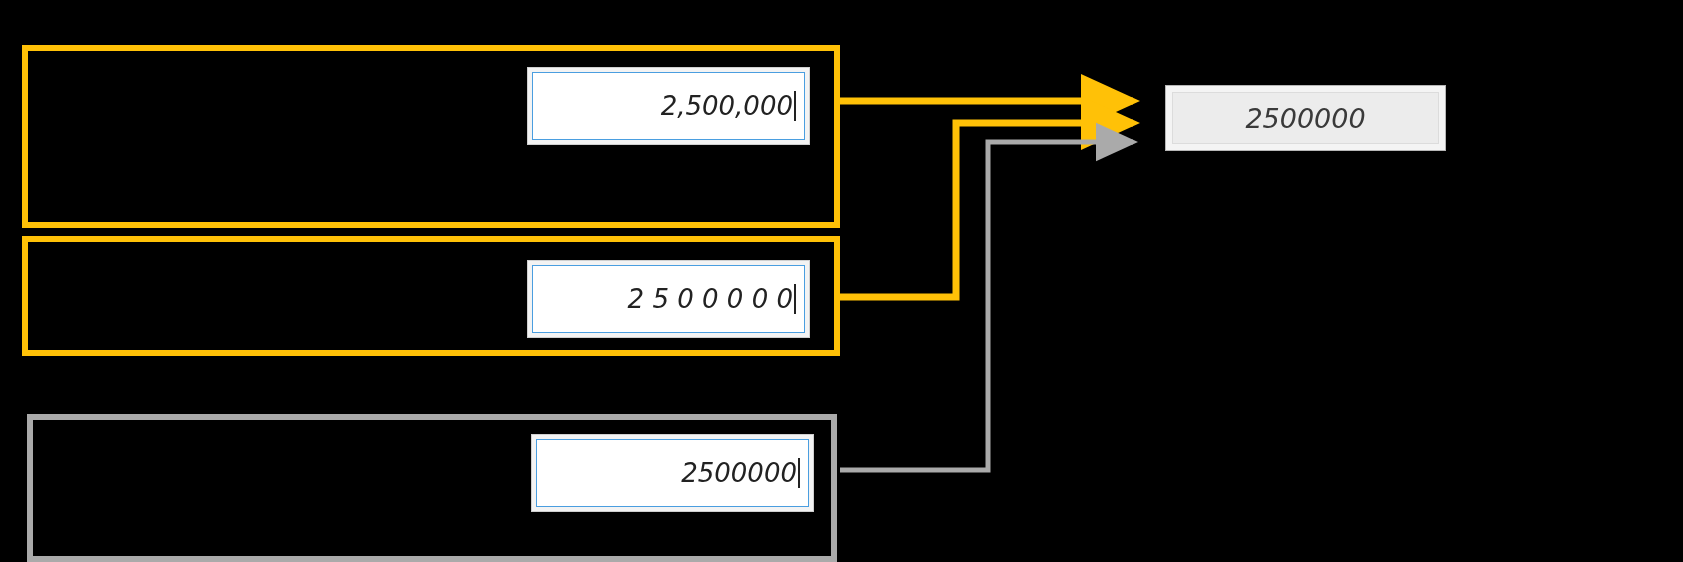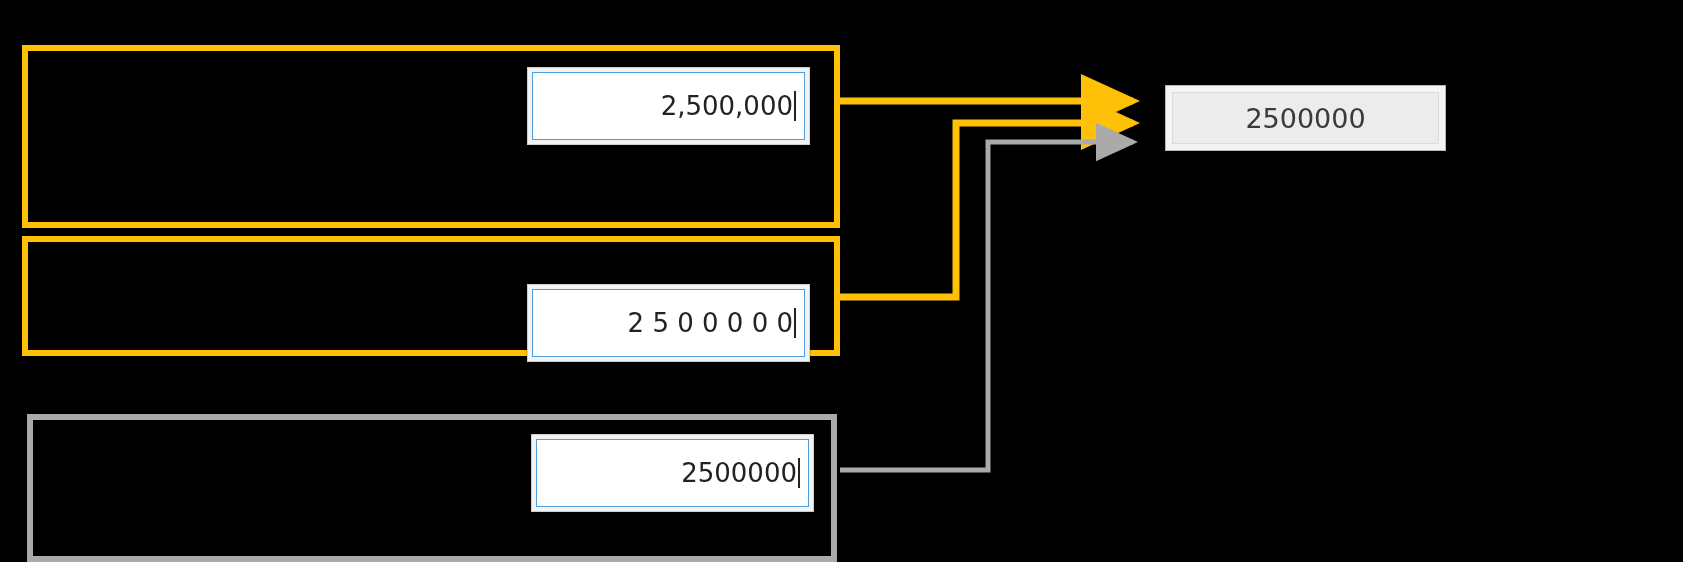--- a/index.html
+++ b/index.html
@@ -8,20 +8,21 @@
     width: 1683px;
     height: 562px;
     overflow: hidden;
     font-family: "Liberation Sans", sans-serif;
   }
   #stage {
     position: relative;
     width: 1355px;
     height: 562px;
     background: #000000;
+    font-style: italic;
   }
 
   
   .row-box {
     position: absolute;
     background: #000000;
     border-style: solid;
   }
   .row-box.accent { border-color: #FFC107; border-width: 6px; }
   .row-box.muted  { border-color: #AAAAAA; border-width: 6px; }
@@ -113,21 +114,21 @@
   </div>
   <div class="field-wrap" style="left:527px; top:67px; width:283px; height:78px;">
     <div class="field">
       <span>2,500,000</span>
       <span class="caret"></span>
     </div>
   </div>
 
   <div class="row-box accent" style="left:22px; top:236px; width:818px; height:120px;">
   </div>
-  <div class="field-wrap" style="left:527px; top:260px; width:283px; height:78px;margin-top:24px;">
+  <div class="field-wrap" style="left:527px; top:260px; width:283px; height:78px;">
     <div class="field">
       <span>2 5 0 0 0 0 0</span>
       <span class="caret"></span>
     </div>
   </div>
 
   <div class="row-box muted" style="left:27px; top:414px; width:810px; height:148px;">
   </div>
   <div class="field-wrap" style="left:531px; top:434px; width:283px; height:78px;">
     <div class="field">

